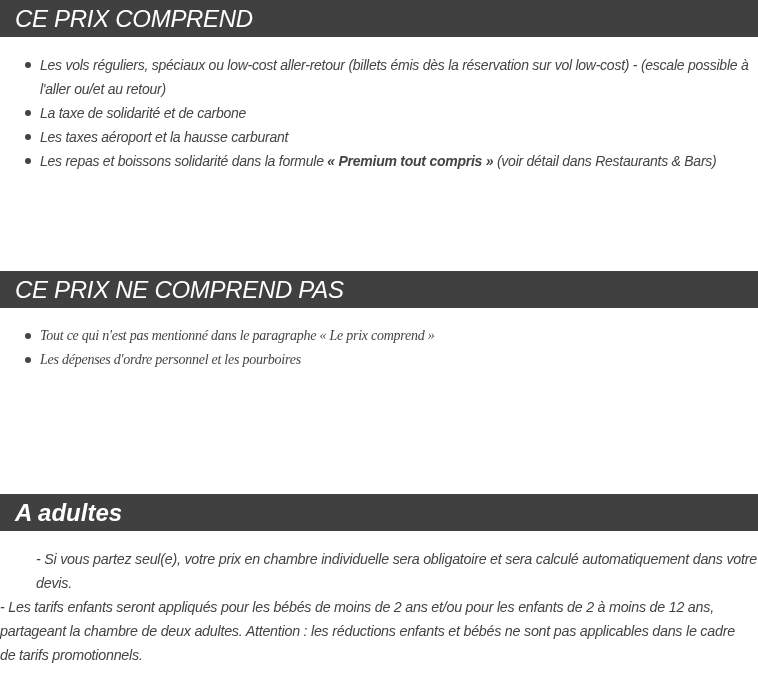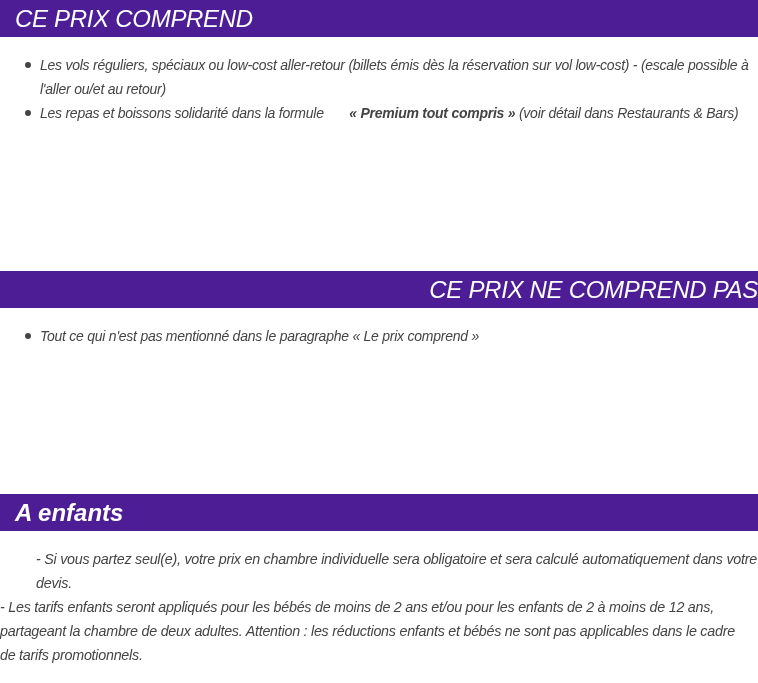--- a/index.html
+++ b/index.html
@@ -13,31 +13,31 @@
       overflow: hidden;
       font-family: "Liberation Sans", "DejaVu Sans", sans-serif;
       color: #444444;
       position: relative;
     }
     .band {
       position: absolute;
       left: 0;
       width: 758px;
       height: 37px;
-      background: #4c1d95;
+      background: #404040;
       color: #ffffff;
       font-style: italic;
       font-size: 24px;
       line-height: 37px;
       padding-left: 15px;
       box-sizing: border-box;
       letter-spacing: -0.3px;
     }
     .band.b1 { top: 0; }
-    .band.b2 { top: 271px; text-align: right; }
+    .band.b2 { top: 271px; }
     .band.b3 { top: 494px; font-weight: bold; letter-spacing: 0; }
     ul.list {
       position: absolute;
       left: 0;
       margin: 0;
       padding: 0 0 0 40px;
       list-style: none;
       width: 718px;
       font-style: italic;
       font-size: 14px;
@@ -54,48 +54,51 @@
       content: "";
       position: absolute;
       left: -15px;
       top: 9px;
       width: 6px;
       height: 6px;
       border-radius: 50%;
       background: #444444;
     }
     ul.l1 { top: 53px; }
-    ul.l2 { top: 324px; }
+    ul.l2 { top: 324px; font-family: Liberation Serif, serif; }
     .nowrap { white-space: nowrap; }
-    b.strong { font-weight: bold; margin-left: 22px; }
+    b.strong { font-weight: bold; }
     .para {
       position: absolute;
       left: 0;
       width: 752px;
       font-style: italic;
       font-size: 14.3px;
       line-height: 24px;
       letter-spacing: -0.25px;
       margin: 0;
     }
     .p1 { top: 547px; margin-left: 36px; }
     .p2 { top: 595px; }
   </style>
 </head>
 <body>
 
 <div class="band b1">CE PRIX COMPREND</div>
 
 <ul class="list l1">
   <li>Les vols réguliers, spéciaux ou low-cost aller-retour (billets émis dès la réservation sur vol low-cost) - (escale possible à l'aller ou/et au retour)</li>
+  <li>La taxe de solidarité et de carbone</li>
+  <li>Les taxes aéroport et la hausse carburant</li>
   <li class="nowrap"><span>Les repas et boissons solidarité dans la formule </span><b class="strong">« Premium tout compris »</b><span> (voir détail dans Restaurants &amp; Bars)</span></li>
 </ul>
 
 <div class="band b2">CE PRIX NE COMPREND PAS</div>
 
 <ul class="list l2">
   <li>Tout ce qui n'est pas mentionné dans le paragraphe « Le prix comprend »</li>
+  <li>Les dépenses d'ordre personnel et les pourboires</li>
 </ul>
 
-<div class="band b3">A enfants</div>
+<div class="band b3">A adultes</div>
 
 <p class="para p1">- Si vous partez seul(e), votre prix en chambre individuelle sera obligatoire et sera calculé automatiquement dans votre devis.</p>
 <p class="para p2">- Les tarifs enfants seront appliqués pour les bébés de moins de 2 ans et/ou pour les enfants de 2 à moins de 12 ans, partageant la chambre de deux adultes. Attention : les réductions enfants et bébés ne sont pas applicables dans le cadre de tarifs promotionnels.</p>
 
 </body></html>

